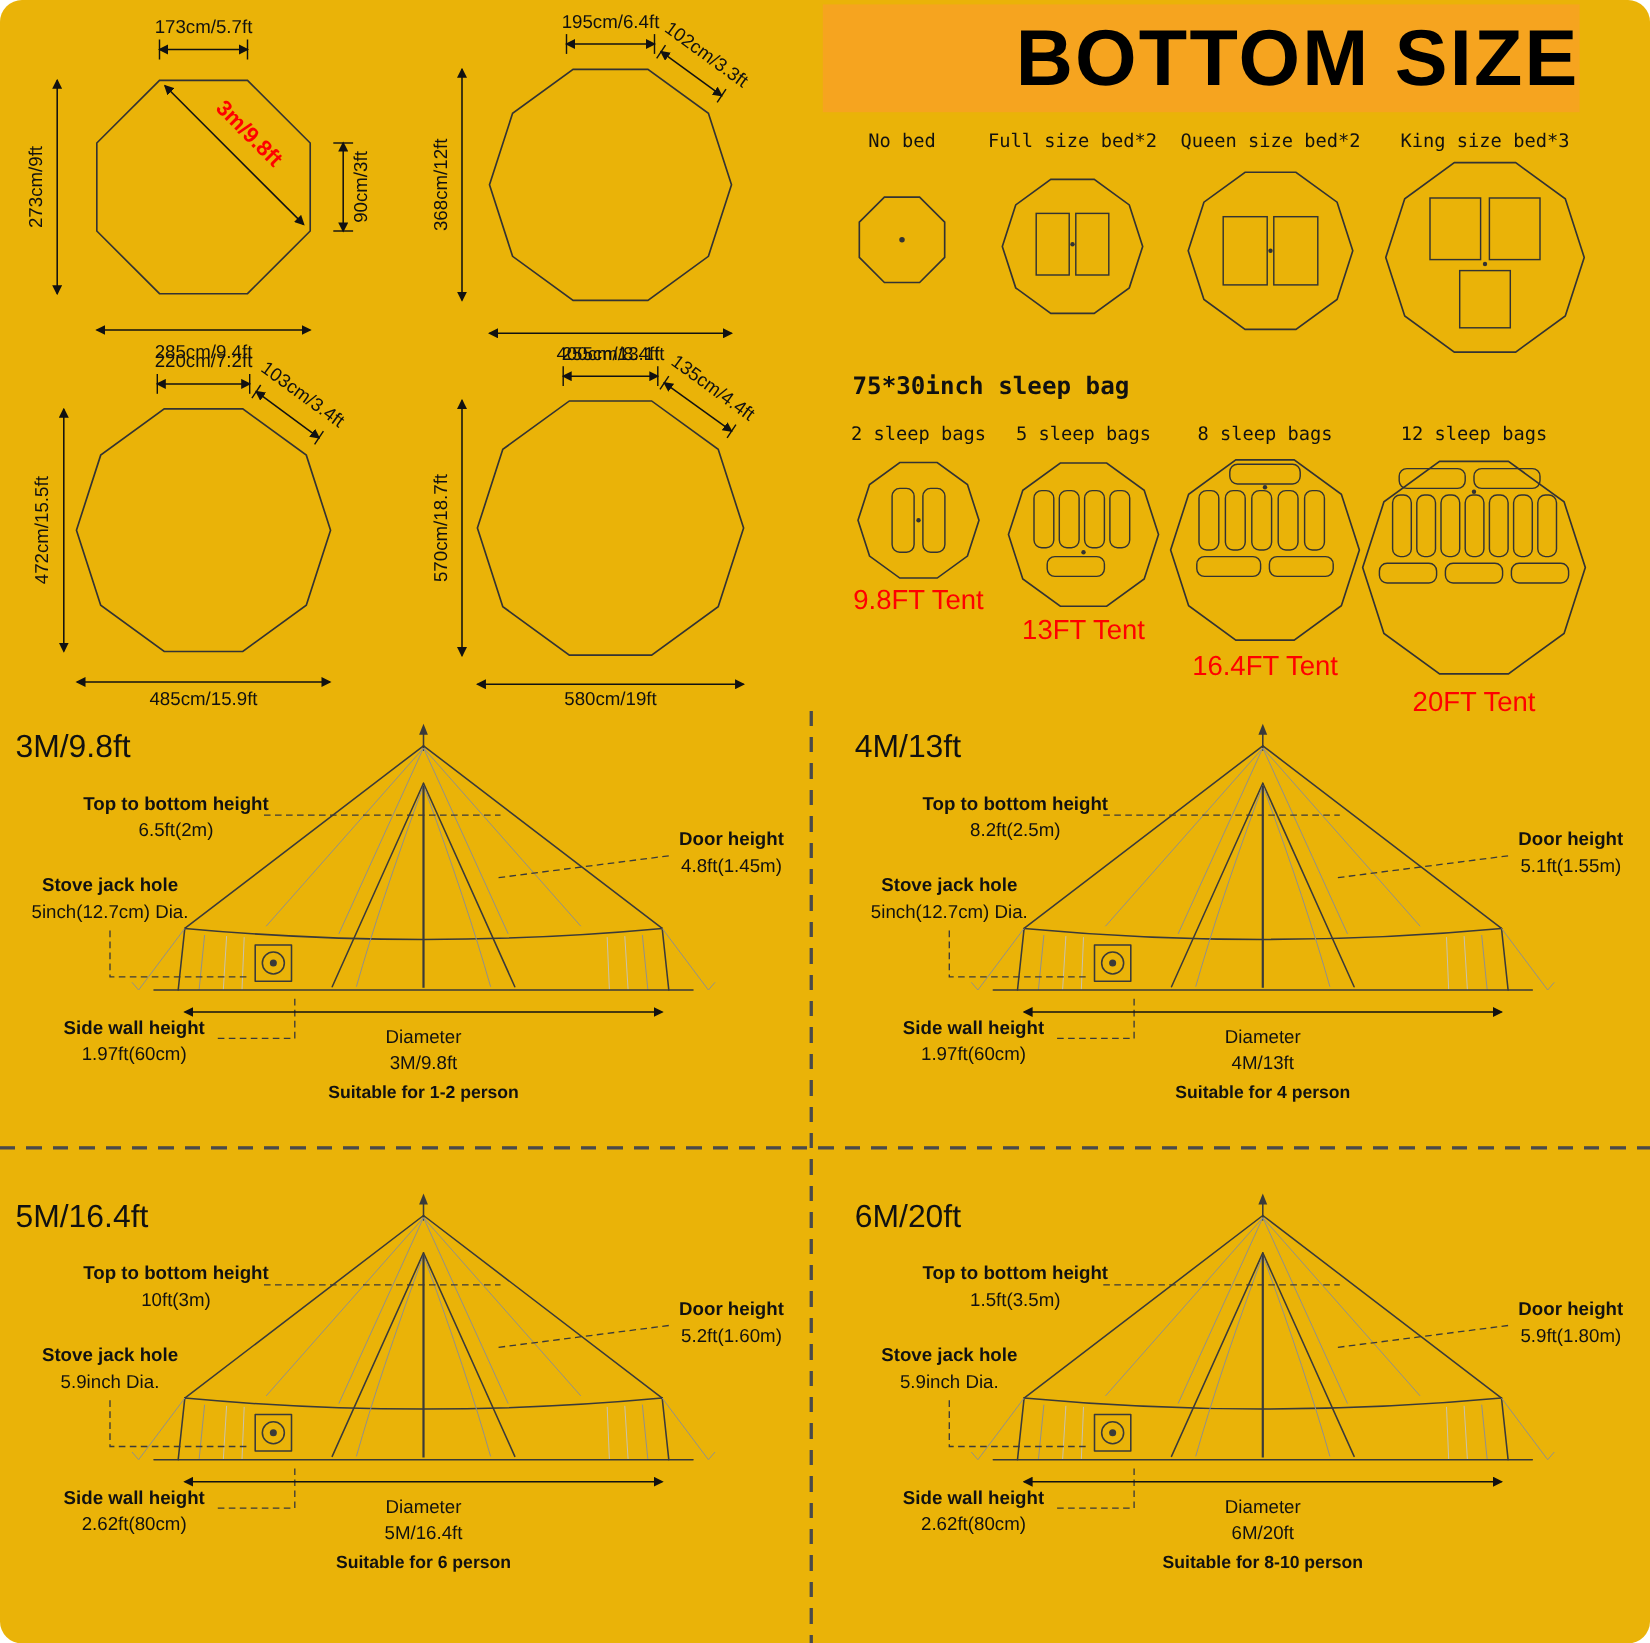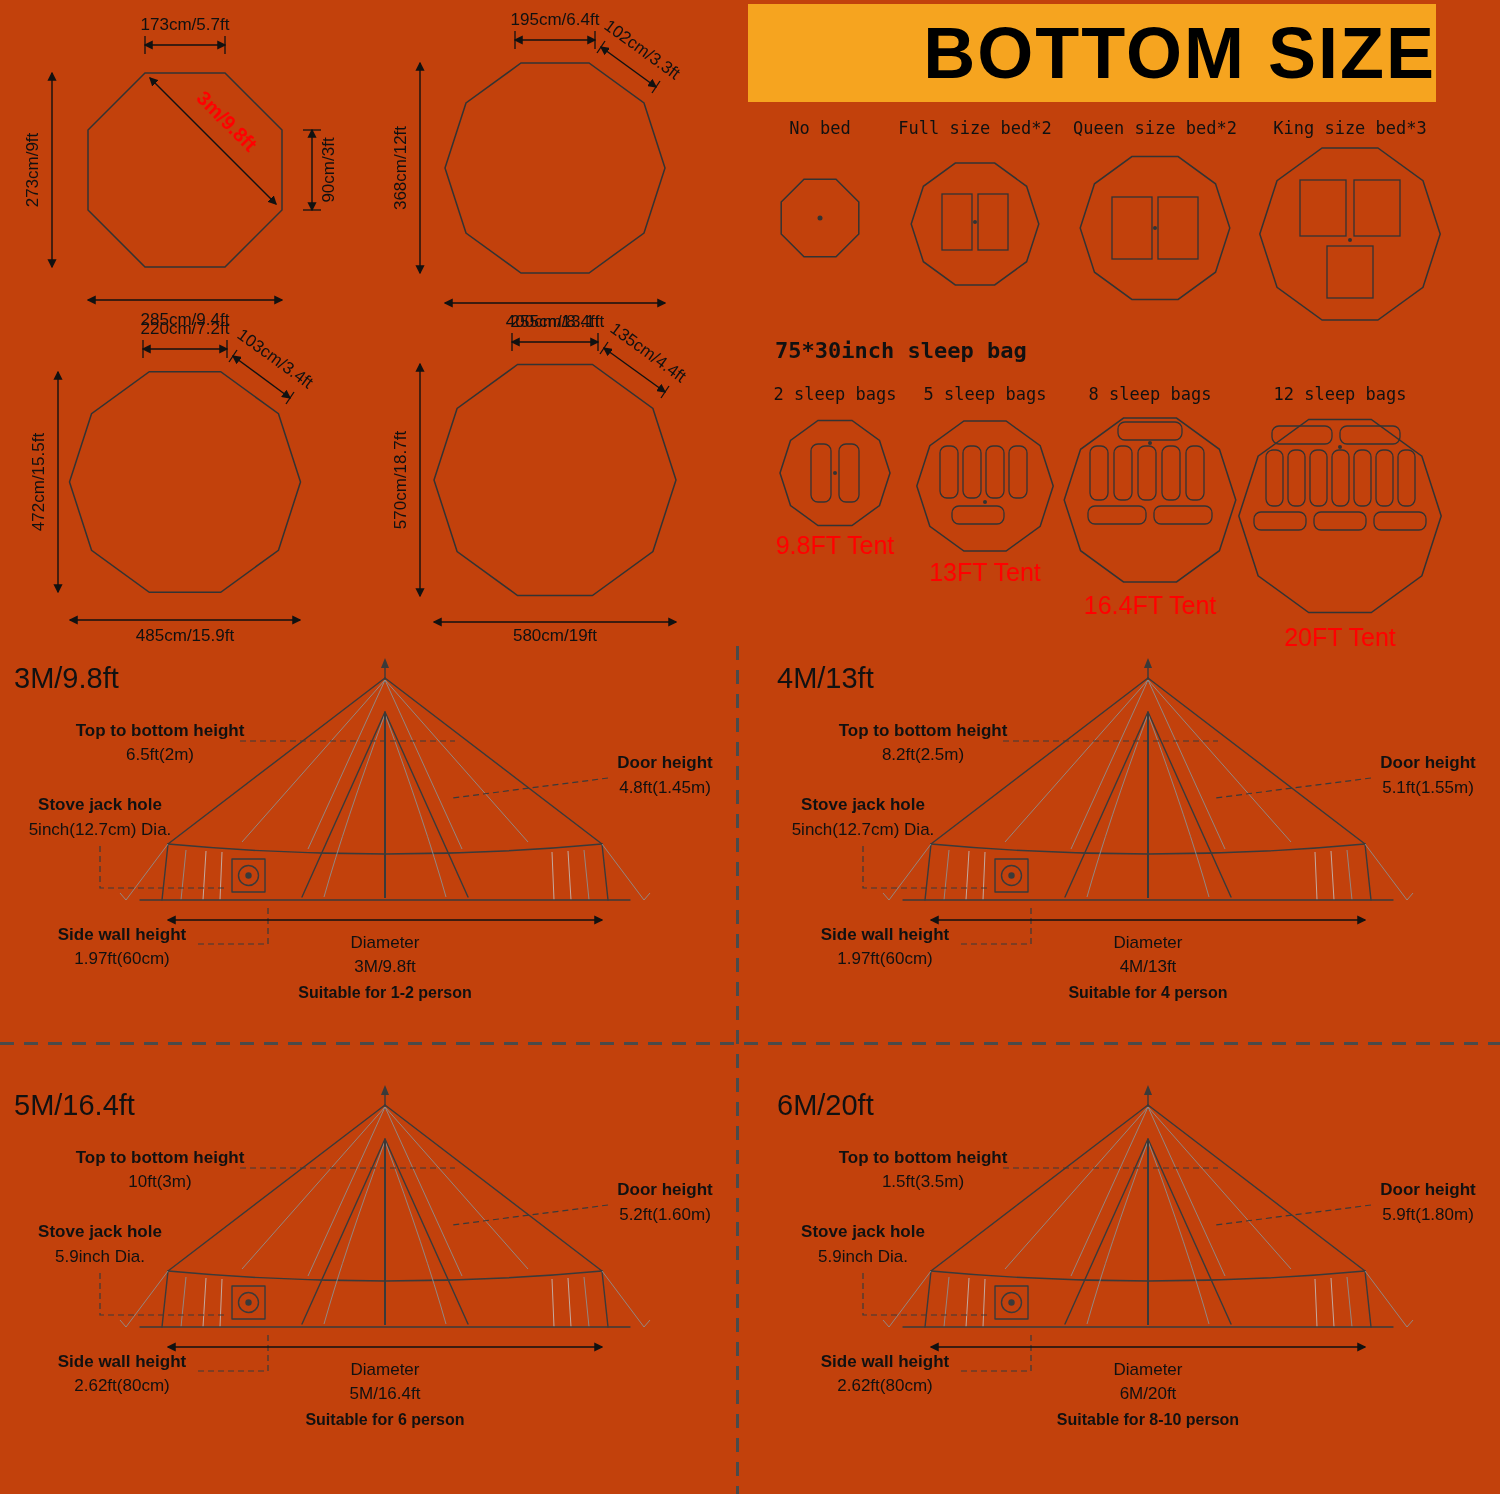--- a/index.html
+++ b/index.html
@@ -1,17 +1,17 @@
 <!DOCTYPE html>
 <html><head>
 <meta charset="utf-8">
 <style>
   html,body{margin:0;padding:0;background:#fff;}
-  #page{position:relative;width:1500px;height:1494px;background:#c2410c;overflow:hidden;
-        font-family:"Liberation Sans",sans-serif;}
+  #page{position:relative;width:1500px;height:1494px;background:#eab308;overflow:hidden;
+        font-family:"Liberation Sans",sans-serif;border-radius:20px;}
   svg{position:absolute;overflow:visible;}
   text{font-family:"Liberation Sans",sans-serif;fill:#111;}
   .dt{font-size:17px;}
   .big{font-size:20px;font-weight:700;}
   .red{fill:#ff0000;}
   .mono{font-family:"DejaVu Sans Mono",monospace;font-size:17px;}
   .monobig{font-family:"DejaVu Sans Mono",monospace;font-size:22px;font-weight:700;}
   .redtag{font-size:25px;fill:#ff0000;font-weight:500;}
   .lbl{font-size:17px;}
   .lblb{font-size:17px;font-weight:700;}

